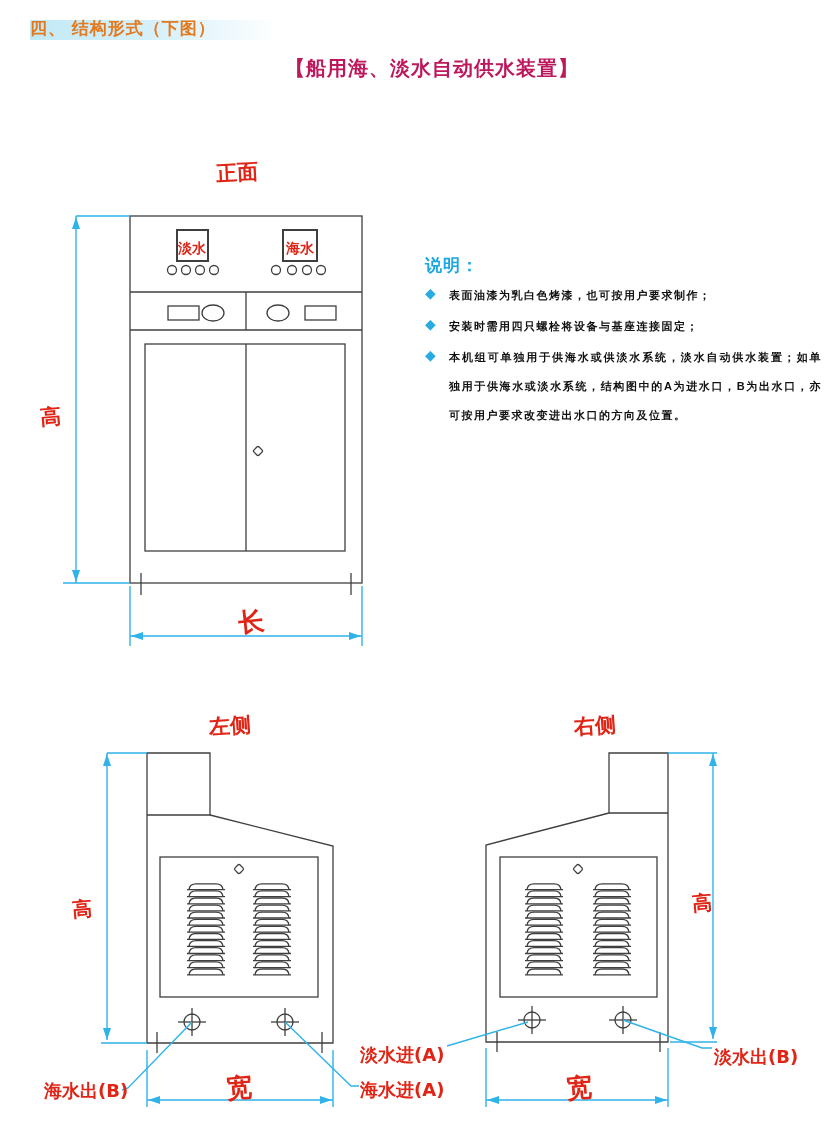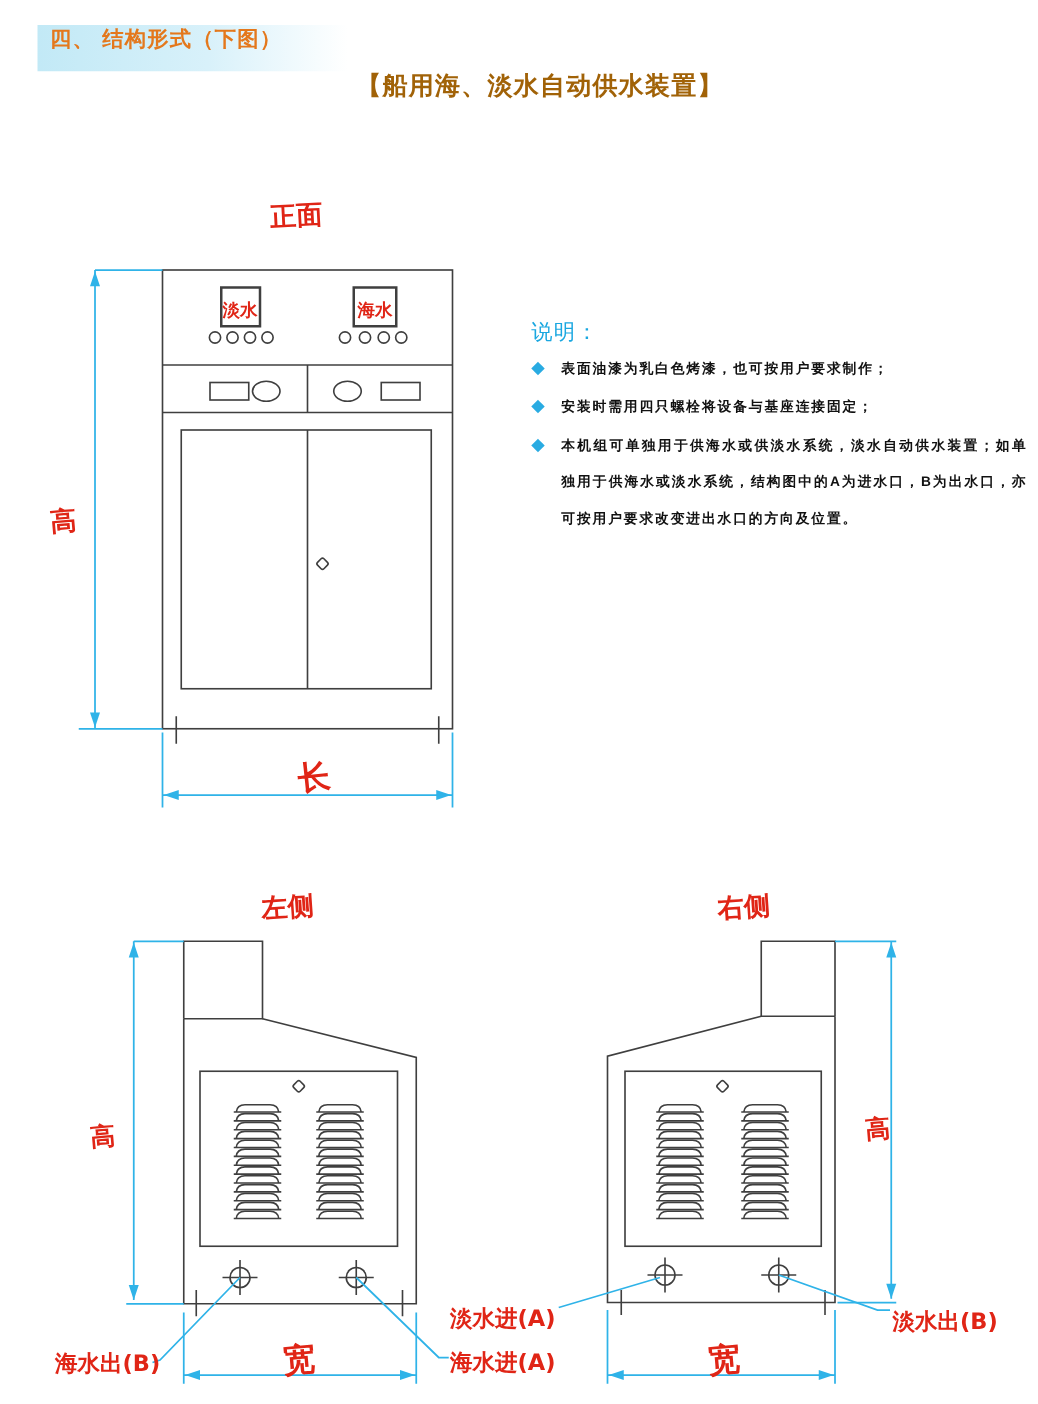--- a/index.html
+++ b/index.html
@@ -1,30 +1,30 @@
 <!DOCTYPE html>
 <html><head>
 <meta charset="utf-8">
 <style>
   html,body{margin:0;padding:0;background:#ffffff;}
   .page{position:relative;width:830px;height:1123px;background:#ffffff;overflow:hidden;
         font-family:"Liberation Sans","DejaVu Sans",sans-serif;}
 
   
-  .heading-bar{position:absolute;left:30px;top:20px;width:248px;height:37px;
+  .heading-bar{position:absolute;left:30px;top:20px;width:248px;height:20px;
         background:linear-gradient(90deg,#c2e9f6 0%,#d8f1fa 55%,#ffffff 100%);
-        display:flex;align-items:flex-start;padding-left:10px;box-sizing:border-box;}
+        display:flex;align-items:flex-end;box-sizing:border-box;}
   .heading-bar h2{margin:0;font-size:17px;font-weight:bold;color:#e4781c;letter-spacing:1px;}
   .subtitle{position:absolute;left:0;top:55px;width:830px;text-align:center;
         padding-left:34px;box-sizing:border-box;
-        font-size:20px;font-weight:bold;color:#a16207;letter-spacing:1px;}
+        font-size:20px;font-weight:bold;color:#be185d;letter-spacing:1px;}
 
   
   .notes{position:absolute;left:425px;top:254px;width:397px;color:#111;}
-  .notes-title{font-size:17px;font-weight:normal;color:#1aa7e0;margin-bottom:4px;letter-spacing:1px;}
+  .notes-title{font-size:17px;font-weight:bold;color:#1aa7e0;margin-bottom:4px;letter-spacing:1px;}
   .note-item{display:flex;margin:0 0 2px 0;}
   .diamond{flex:0 0 24px;font-size:14px;line-height:25px;color:#29abe2;}
   .note-text{flex:1;font-size:11px;font-weight:600;line-height:29px;
         text-align:justify;text-justify:inter-character;letter-spacing:1.5px;}
 
   
   svg{position:absolute;left:0;top:0;}
   .k{stroke:#3f3f3f;stroke-width:1.3;fill:none;}
   .k2{stroke:#3f3f3f;stroke-width:2;fill:none;}
   .b{stroke:#2fb3e8;stroke-width:1.4;fill:none;}

